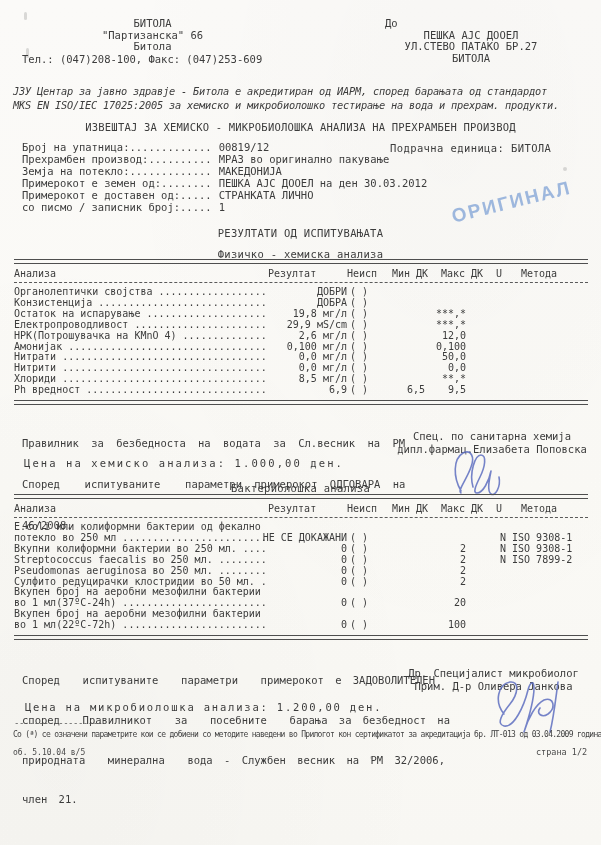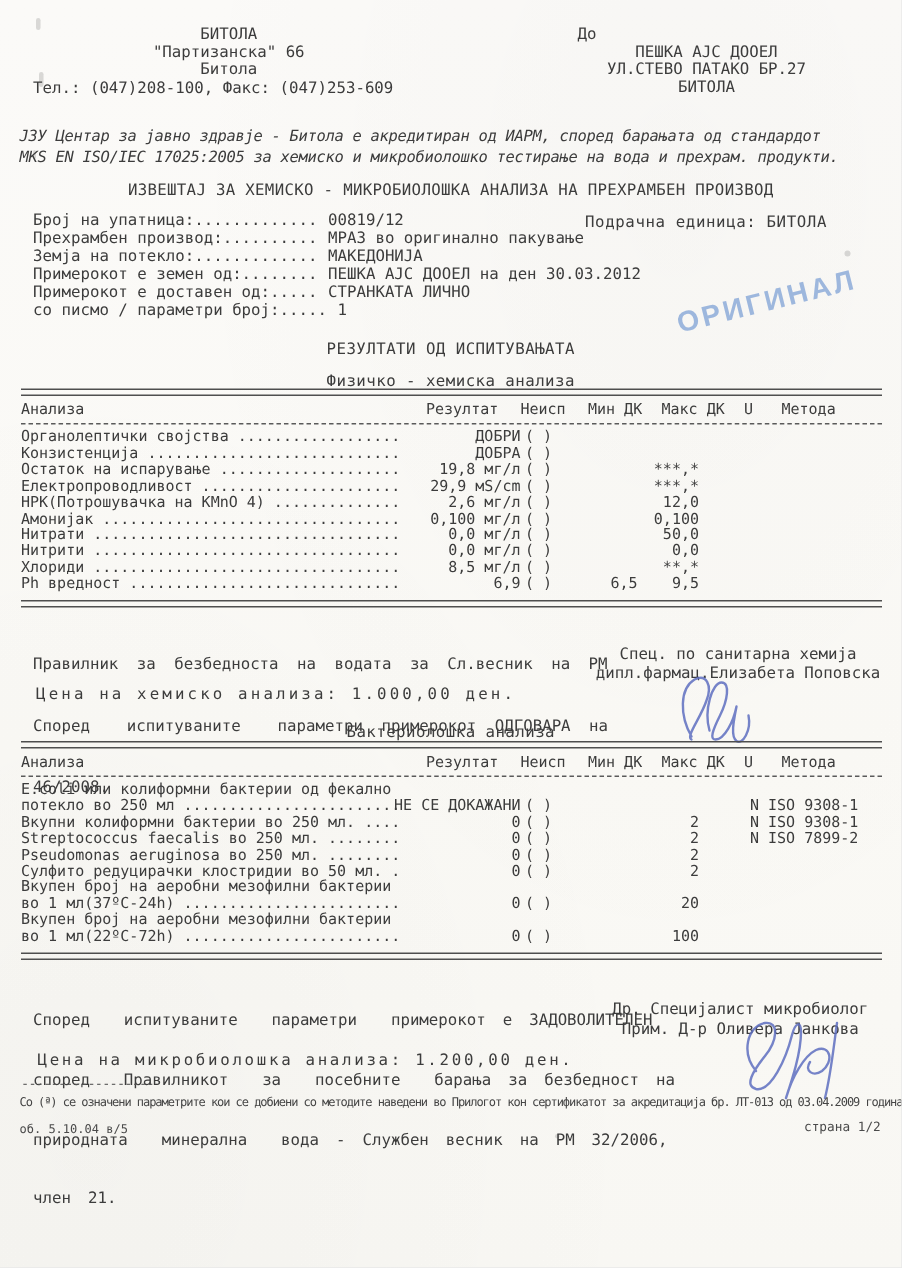--- a/index.html
+++ b/index.html
@@ -29,21 +29,21 @@
   .branch{top:142px;left:390px;font-size:10.5px;letter-spacing:0.4px;white-space:nowrap;}
 
   .results-title{top:227px;left:0;width:601px;font-size:10.5px;letter-spacing:0.3px;}
   .sec-title{left:0;width:601px;font-size:10.5px;letter-spacing:0.3px;}
 
   
   .table{left:14px;width:574px;font-size:10px;}
   .dline{height:3px;border-top:1px solid #4e4e4e;border-bottom:1px solid #4f4f4f;}
   .thead{position:relative;height:13px;margin-top:3px;}
   .thead span{position:absolute;top:1px;white-space:nowrap;}
-  .h0{left:0;} .h1{left:254px;margin-left:16px;} .h2{left:333px;} .h3{left:378px;}
+  .h0{left:0;} .h1{left:254px;} .h2{left:333px;} .h3{left:378px;}
   .h4{left:427px;} .h5{left:482px;} .h6{left:507px;}
   .hdash{border-top:1px dashed #5a5a5a;margin-top:2px;}
   .rows{margin:4px 0 4px;}
   .trow{display:grid;grid-template-columns:247px 86px 24px 54px 41px 32px auto;align-items:end;line-height:10.9px;}
   .c-name{white-space:pre;}
   .c-result{text-align:right;white-space:nowrap;}
   .c-neisp{text-align:center;white-space:nowrap;}
   .c-min,.c-max{text-align:right;white-space:nowrap;}
   .c-u{text-align:center;}
   .c-method{padding-left:2px;white-space:nowrap;}
@@ -105,21 +105,21 @@
   </div>
 
   <div class="abs doc-title ctr">ИЗВЕШТАЈ ЗА ХЕМИСКО - МИКРОБИОЛОШКА АНАЛИЗА НА ПРЕХРАМБЕН ПРОИЗВОД</div>
 
   <div class="abs info">
     <div><span>Број на упатница:.............</span><span class="val">00819/12</span></div>
     <div><span>Прехрамбен производ:..........</span><span class="val">МРАЗ во оригинално пакување</span></div>
     <div><span>Земја на потекло:.............</span><span class="val">МАКЕДОНИЈА</span></div>
     <div><span>Примерокот е земен од:........</span><span class="val">ПЕШКА АЈС ДООЕЛ на ден 30.03.2012</span></div>
     <div><span>Примерокот е доставен од:.....</span><span class="val">СТРАНКАТА ЛИЧНО</span></div>
-    <div><span>со писмо / параметри број:.....</span><span class="val">1</span></div>
+    <div><span>со писмо / записник број:.....</span><span class="val">1</span></div>
   </div>
   <div class="abs branch">Подрачна единица: БИТОЛА</div>
 
   <div class="abs stamp">ОРИГИНАЛ</div>
 
   <div class="abs results-title ctr">РЕЗУЛТАТИ ОД ИСПИТУВАЊАТА</div>
   <div class="abs sec-title ctr" style="top:248px;">Физичко - хемиска анализа</div>
 
   <div class="abs table" style="top:259px;">
     <div class="dline"></div>

